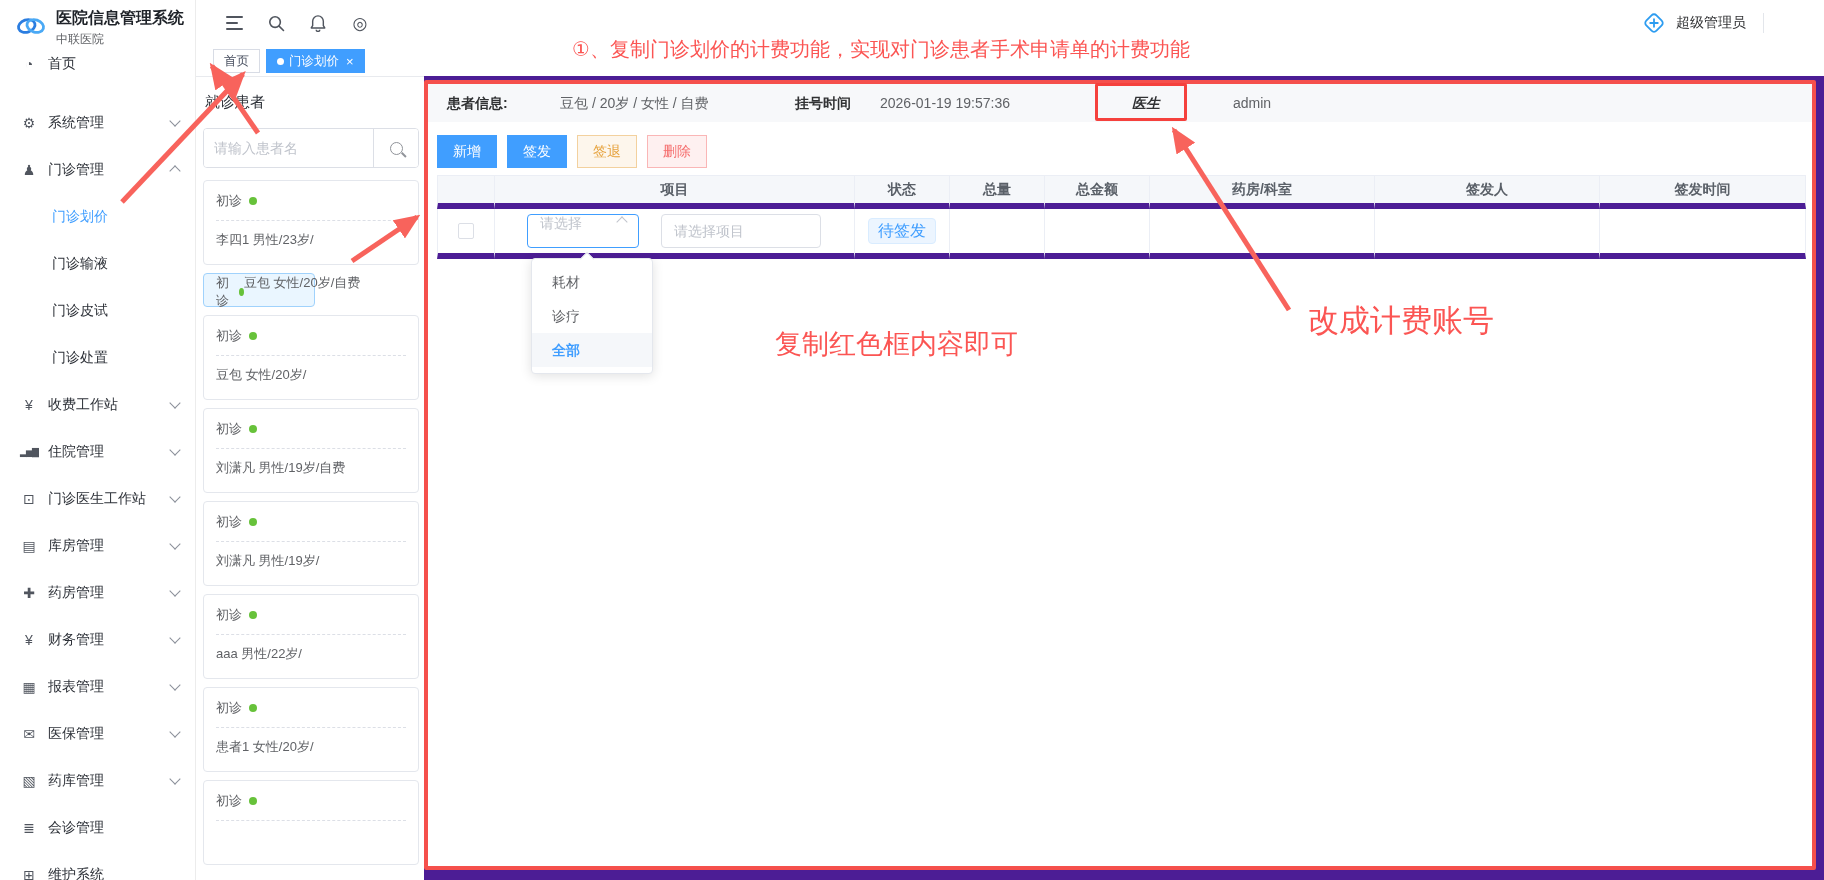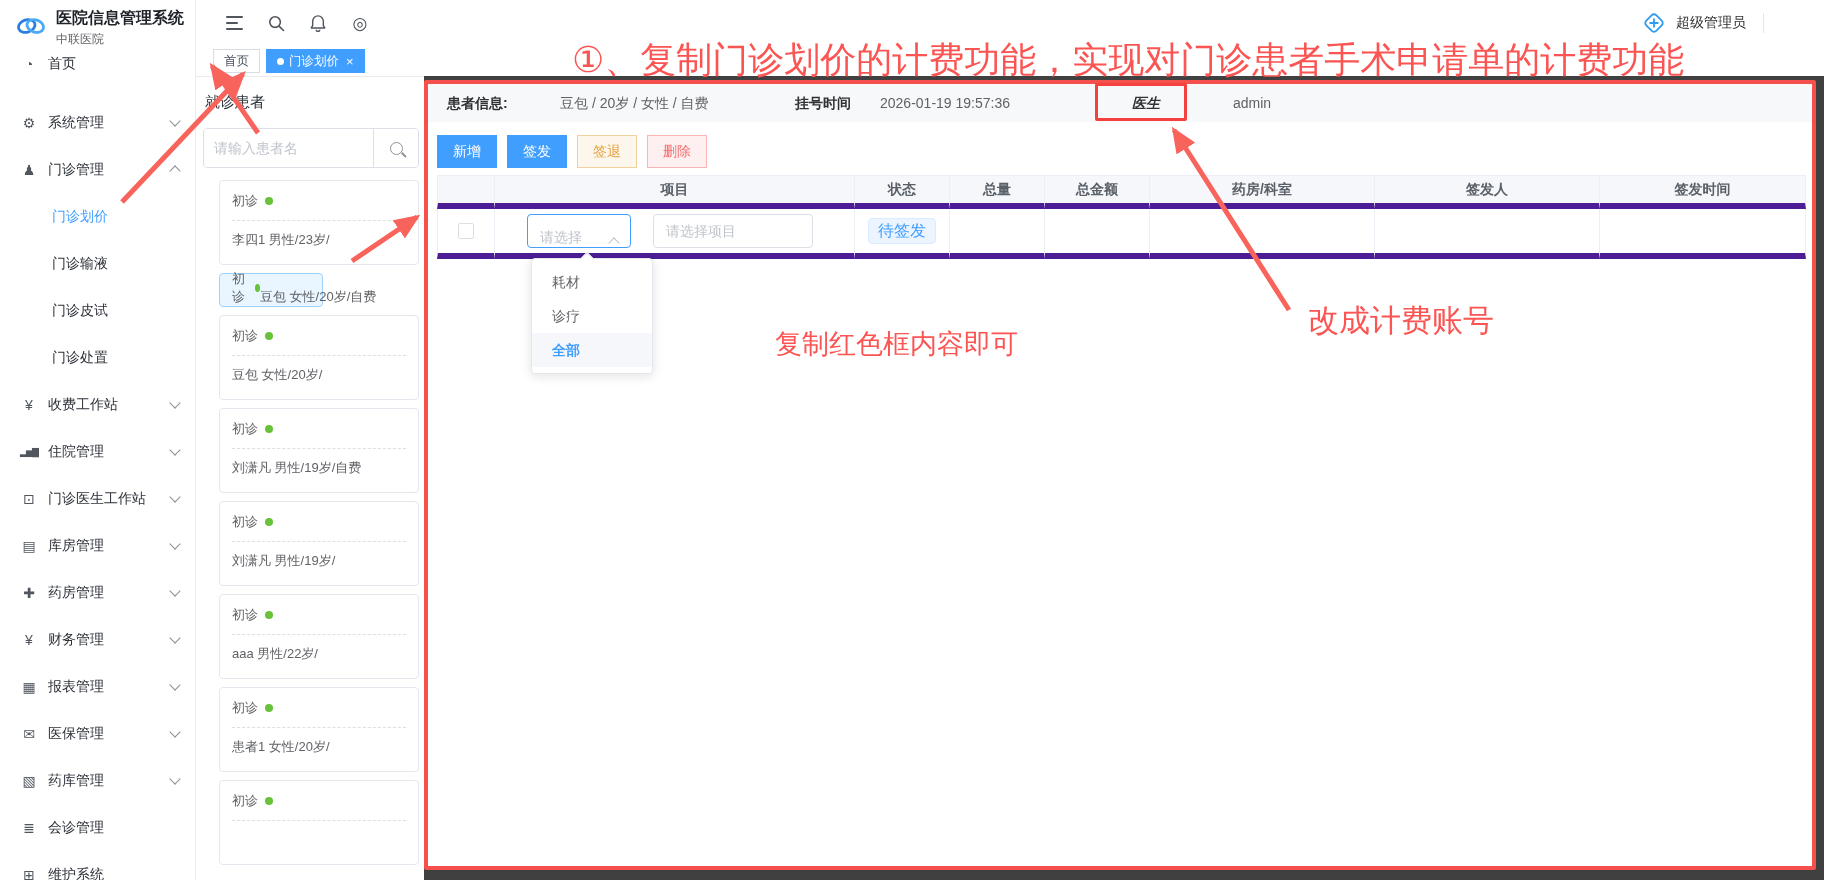--- a/index.html
+++ b/index.html
@@ -1,18 +1,18 @@
 <!DOCTYPE html>
 <html><head>
 <meta charset="utf-8">
 <title>医院信息管理系统</title>
 <style>
   html,body{margin:0;padding:0;background:#f2f3f5;}
   body{font-family:"Liberation Sans","DejaVu Sans",sans-serif;color:#303133;}
-  #canvas{position:relative;width:1824px;height:880px;background:#404040;overflow:hidden;}
+  #canvas{position:relative;width:1824px;height:880px;background:#4c1d95;overflow:hidden;}
 
   
   #sidebar{position:absolute;left:0;top:0;width:195px;height:880px;background:#fff;border-right:1px solid #ececec;z-index:5;}
   #logo{position:absolute;left:14px;top:8px;display:flex;align-items:center;gap:8px;}
   #logo .lt{font-size:16px;font-weight:bold;color:#1f2329;white-space:nowrap;}
   #logo .ls{font-size:12px;color:#606266;margin-top:2px;}
   #nav{position:absolute;left:0;top:40px;width:100%;}
   .mi{position:relative;height:47px;display:flex;align-items:center;padding:0 16px 0 20px;font-size:14px;color:#2d3138;cursor:pointer;}
   .mi .ic{width:18px;margin-right:10px;color:#50555e;font-size:14px;text-align:center;flex:none;}
   .mi .ic.sm{font-size:9px;letter-spacing:-1px;}
@@ -39,21 +39,21 @@
 
   
   #ppanel{position:absolute;left:195px;top:76px;width:229px;height:804px;background:#fff;border-top:1px solid #e8eaee;box-sizing:border-box;padding:0 5px 0 8px;overflow:hidden;z-index:3;}
   #ptitle{margin:16px 0 0 2px;font-size:15px;color:#2d3138;}
   #psearch{margin-top:16px;display:flex;height:40px;border:1px solid #dcdfe6;border-radius:4px;overflow:hidden;box-sizing:border-box;}
   #psearch input{flex:1;min-width:0;border:none;outline:none;padding:0 10px;font-size:14px;color:#606266;}
   #psearch input::placeholder{color:#c0c4cc;}
   #psbtn{width:44px;border-left:1px solid #dcdfe6;background:#fff;display:flex;align-items:center;justify-content:center;cursor:pointer;}
   .mag{width:11px;height:11px;border:1.5px solid #909399;border-radius:50%;position:relative;}
   .mag::after{content:'';position:absolute;width:6px;height:1.5px;background:#909399;transform:rotate(45deg);right:-5px;bottom:-2px;}
-  .card{margin-top:8px;border:1px solid #e4e7ed;border-radius:4px;background:#fff;padding:11px 12px;box-sizing:border-box;height:85px;cursor:pointer;margin-left:16px;}
+  .card{margin-top:8px;border:1px solid #e4e7ed;border-radius:4px;background:#fff;padding:11px 12px;box-sizing:border-box;height:85px;cursor:pointer;}
   .card.sel{border-color:#a0d2fc;background:#eaf6ff;}
   .card .l1{display:flex;align-items:center;font-size:13px;color:#606266;}
   .gdot{width:8px;height:8px;border-radius:50%;background:#67c23a;display:inline-block;margin-left:7px;}
   .dash{border-top:1px dashed #dcdfe6;margin:10px 0;}
   .card .l2{font-size:13px;color:#606266;white-space:nowrap;}
   #pfirst{margin-top:12px;}
 
   
   #mframe{position:absolute;left:424px;top:80px;width:1392px;height:790px;border:4px solid #f5504c;border-radius:2px;box-sizing:border-box;background:#fff;z-index:3;}
   #minner{position:relative;width:100%;height:100%;}
@@ -71,36 +71,36 @@
   #tbl{position:absolute;left:9px;top:91px;width:1369px;font-size:14px;}
   .trh{display:flex;background:#f5f7fa;border-top:1px solid #ebeef5;}
   .trd{display:flex;background:#fff;}
   .th,.td{box-sizing:border-box;border-bottom:6px solid #4c1d95;border-right:1px solid #ebeef5;display:flex;align-items:center;justify-content:center;}
   .th{height:33px;color:#5a6068;font-weight:bold;}
   .td{height:50px;}
   .th:first-child,.td:first-child{border-left:1px solid #ebeef5;}
   .w0{width:58px;}.w1{width:360px;}.w2{width:95px;}.w3{width:95px;}.w4{width:105px;}.w5{width:225px;}.w6{width:225px;}.w7{width:206px;border-right:1px solid #ebeef5;}
   .td.w1{justify-content:flex-start;padding-left:32px;gap:22px;}
   .cb{width:14px;height:14px;border:1px solid #dcdfe6;border-radius:2px;background:#fff;cursor:pointer;}
-  .sel{position:relative;width:104px;height:34px;border:1px solid #409eff;border-radius:4px;background:#fff;box-sizing:border-box;display:flex;align-items:flex-end;padding:0 12px;cursor:pointer;}
+  .sel{position:relative;width:112px;height:34px;border:1px solid #409eff;border-radius:4px;background:#fff;box-sizing:border-box;display:flex;align-items:flex-start;padding:0 12px;cursor:pointer;}
   .sel .ph{font-size:14px;color:#c0c4cc;}
   .sel .chev{position:absolute;right:12px;border-color:#c0c4cc;}
   .inp{width:160px;height:34px;border:1px solid #dcdfe6;border-radius:4px;box-sizing:border-box;padding:0 12px;font-size:14px;color:#606266;outline:none;}
   .inp::placeholder{color:#c0c4cc;}
   .tag{height:26px;line-height:24px;padding:0 9px;background:#ecf5ff;border:1px solid #d9ecff;border-radius:4px;color:#409eff;font-size:16px;box-sizing:border-box;}
 
   
   #dd{position:absolute;left:103px;top:174px;width:120px;background:#fff;border:1px solid #e4e7ed;border-radius:4px;box-shadow:0 2px 12px rgba(0,0,0,.12);padding:6px 0;z-index:30;}
   #dd .notch{position:absolute;top:-5px;left:50px;width:9px;height:9px;background:#fff;border-left:1px solid #e4e7ed;border-top:1px solid #e4e7ed;transform:rotate(45deg);}
   .ddo{height:34px;line-height:34px;padding:0 20px;font-size:14px;color:#606266;cursor:pointer;}
   .ddo.on{color:#409eff;font-weight:bold;background:#f5f7fa;}
 
   
   .rednote{position:absolute;color:#fb5553;font-weight:500;white-space:nowrap;z-index:40;}
-  #note-top{left:572px;top:36px;font-size:36px;}
+  #note-top{left:572px;top:36px;font-size:20px;}
   #note-copy{position:absolute;left:347px;top:242px;font-size:27px;color:#fb5553;font-weight:500;white-space:nowrap;z-index:40;}
   #note-acct{left:1308px;top:300px;font-size:31px;}
   #docbox{position:absolute;left:1095px;top:83px;width:92px;height:38px;border:3px solid #f5413d;border-radius:2px;box-sizing:border-box;z-index:45;}
   #arrows{position:absolute;left:0;top:0;z-index:50;pointer-events:none;}
 </style>
 </head>
 <body>
 
 <div id="canvas">
 

